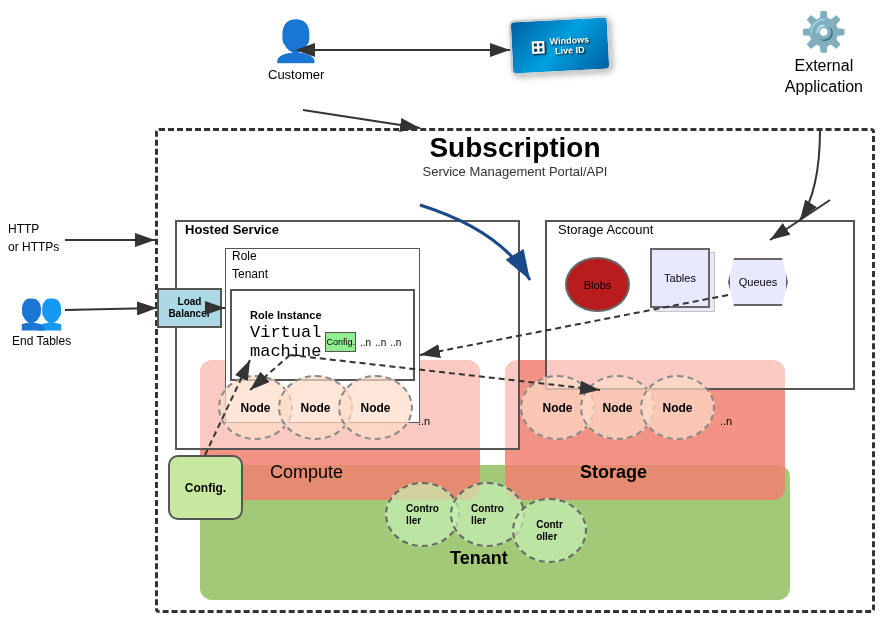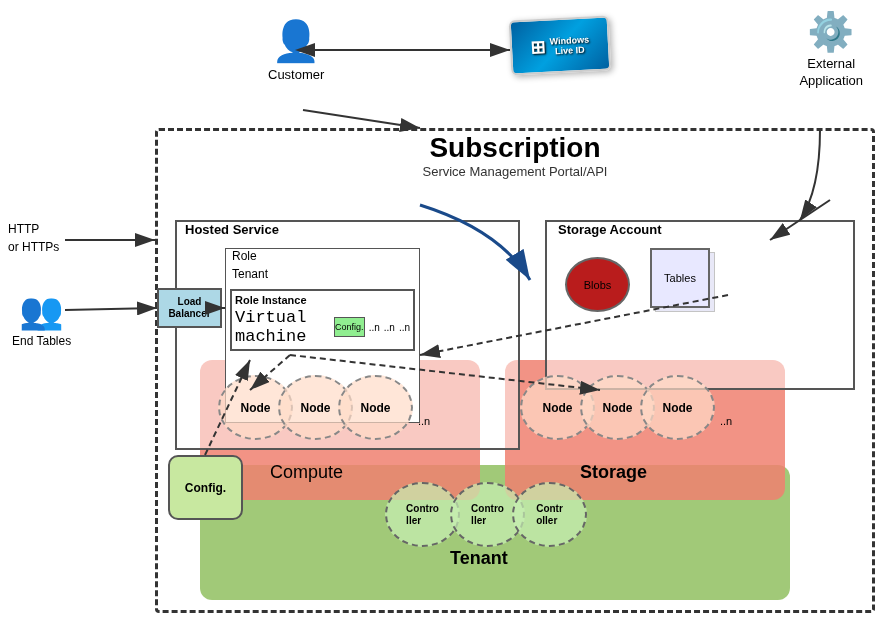--- a/index.html
+++ b/index.html
@@ -68,21 +68,21 @@
     .external-app {
       position: absolute;
       top: 10px;
       right: 30px;
       text-align: center;
     }
     .external-app-icon {
       font-size: 38px;
     }
     .external-app-label {
-      font-size: 13px;
+      font-size: 16px;
       margin-top: 2px;
       line-height: 1.3;
     }
 
     
     .http-label {
       position: absolute;
       top: 220px;
       left: 8px;
       font-size: 12px;
@@ -415,27 +415,27 @@
 
   <div class="subscription-title">
     <h1>Subscription</h1>
     <div class="subscription-subtitle">Service Management Portal/API</div>
   </div>
 
   <div class="hosted-service-box"></div>
   <div class="hosted-service-label" style="font-size:13px;font-weight:bold;position:absolute;top:222px;left:185px;">Hosted Service</div>
 
   <div class="storage-account-box"></div>
-  <div class="storage-account-label" style="font-size:13px;font-weight:bold;position:absolute;top:222px;left:558px;">Storage Account</div>
+  <div class="storage-account-label" style="font-size:13px;font-weight:normal;position:absolute;top:222px;left:558px;">Storage Account</div>
 
   <div class="tenant-box">
     <div style="padding:0 6px;font-size:12px;">Role</div>
     <div style="padding:4px 6px;font-size:12px;">Tenant</div>
 
-    <div style="margin:4px;border:2px solid #555;padding:3px;background:#fff;">
+    <div style="margin:4px;border:2px solid #555;padding:18px;background:#fff;">
       <div style="font-size:11px;font-weight:bold;">Role Instance</div>
       <div style="display:flex;align-items:center;gap:4px;margin-top:2px;">
         <div style="font-size:17px;font-family:Liberation Mono, monospace;">Virtual machine</div>
         <div style="width:38px;height:20px;background:#90EE90;border:1px solid #555;font-size:9px;display:flex;align-items:center;justify-content:center;">Config.</div>
         <div style="font-size:10px;">..n</div>
         <div style="font-size:10px;">..n</div>
         <div style="font-size:10px;">..n</div>
       </div>
     </div>
   </div>
@@ -446,38 +446,41 @@
 
   <div class="storage-blob">
     <span>Blobs</span>
   </div>
 
   <div class="storage-table-shadow"></div>
   <div class="storage-table">
     <span>Tables</span>
   </div>
 
+  <div class="storage-queue">
+    <span style="font-size:11px;">Queues</span>
+  </div>
 
   <div class="node-circle" style="top:375px;left:218px;">Node</div>
   <div class="node-circle" style="top:375px;left:278px;">Node</div>
   <div class="node-circle" style="top:375px;left:338px;">Node</div>
   <div style="position:absolute;top:415px;left:418px;font-size:11px;">..n</div>
 
   <div class="node-circle" style="top:375px;left:520px;">Node</div>
   <div class="node-circle" style="top:375px;left:580px;">Node</div>
   <div class="node-circle" style="top:375px;left:640px;">Node</div>
   <div style="position:absolute;top:415px;left:720px;font-size:11px;">..n</div>
 
   <div class="controller-circle" style="top:482px;left:385px;">
       <span style="font-size:10px;">Contro<br>ller</span>
     </div>
   <div class="controller-circle" style="top:482px;left:450px;">
       <span style="font-size:10px;">Contro<br>ller</span>
     </div>
-  <div class="controller-circle" style="top:482px;left:512px;">
+  <div class="controller-circle" style="top:498px;left:512px;">
       <span style="font-size:10px;">Contr<br>oller</span>
     </div>
 
   <div class="config-cylinder">
     <span>Config.</span>
   </div>
 
   <div class="compute-label">Compute</div>
   <div class="storage-area-label">Storage</div>
   <div class="fabric-label">Tenant</div>

